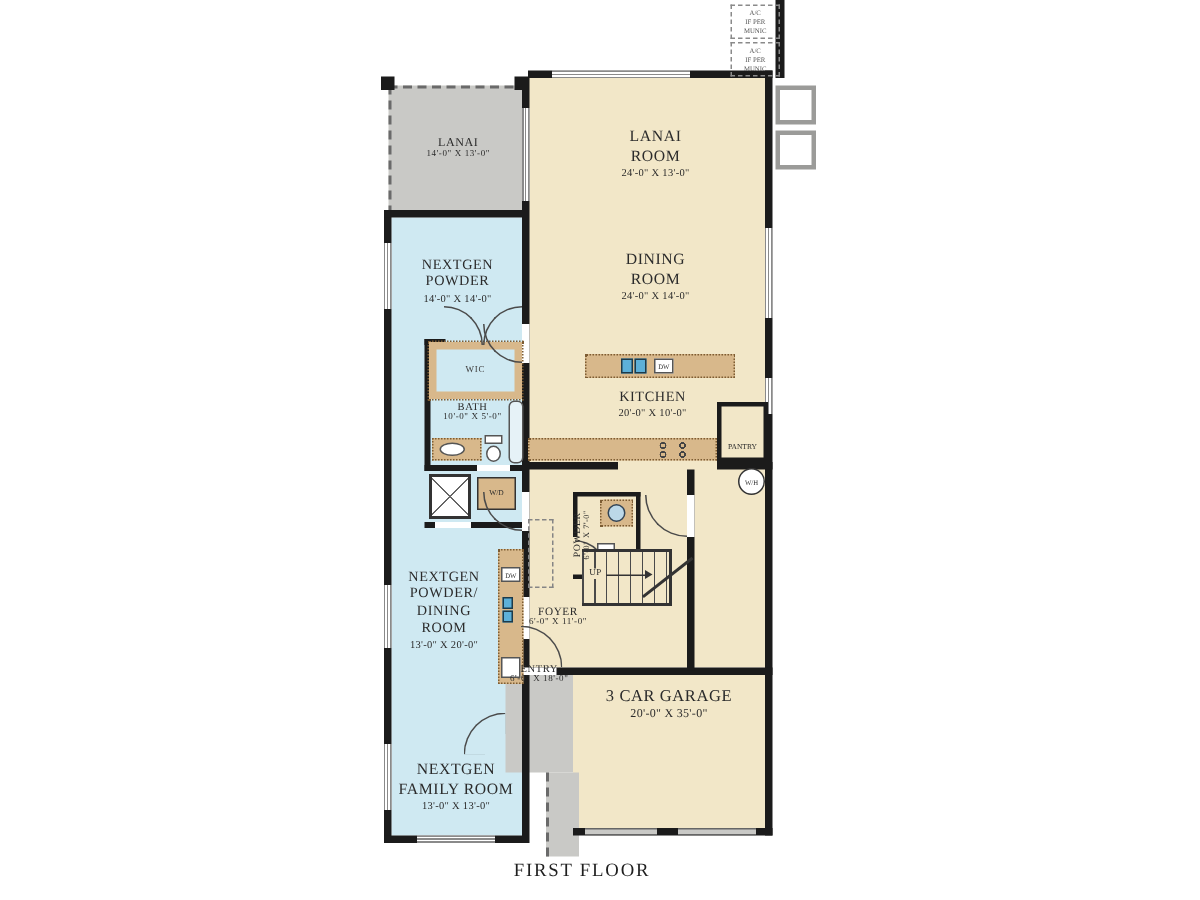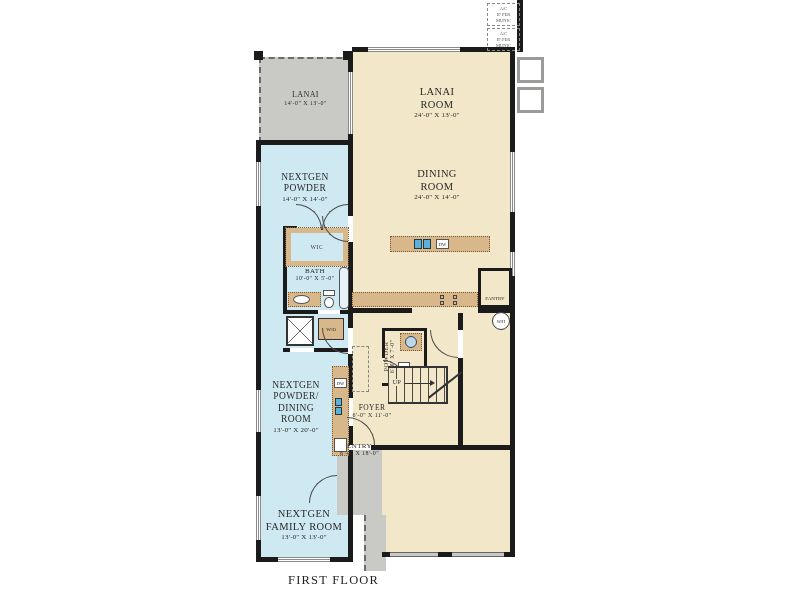--- a/index.html
+++ b/index.html
@@ -24,21 +24,21 @@
   .arc{position:absolute;box-sizing:border-box;}
   .arc-tr{border-top:1.2px solid #4a4a4a;border-right:1.2px solid #4a4a4a;border-radius:0 100% 0 0;}
   .arc-tl{border-top:1.2px solid #4a4a4a;border-left:1.2px solid #4a4a4a;border-radius:100% 0 0 0;}
   .arc-bl{border-bottom:1.2px solid #4a4a4a;border-left:1.2px solid #4a4a4a;border-radius:0 0 0 100%;}
   .dashed{position:absolute;border:1px dashed #858585;box-sizing:border-box;}
   .sinksq{position:absolute;background:#5db0d8;border:1px solid #1d3a4a;box-sizing:border-box;}
   .stairs{position:absolute;background:#f2e7c8;border-top:2px solid #333;border-bottom:2px solid #333;border-right:2px solid #333;box-sizing:border-box;background-image:repeating-linear-gradient(to right,#4a4a4a 0,#4a4a4a 1px,transparent 1px,transparent 8px);}
   .acpad{position:absolute;background:#fff;border:3px solid #9b9b99;box-sizing:border-box;}
   .acnote{position:absolute;border:1px dashed #8a8a8a;font-size:4.5px;line-height:1.35;text-align:center;color:#555;padding-top:2px;box-sizing:border-box;letter-spacing:0;}
   .fixture{position:absolute;box-sizing:border-box;}
-  .title{position:absolute;font-size:12.5px;letter-spacing:1.2px;color:#1f1f1f;text-align:left;}
+  .title{position:absolute;font-size:12.5px;letter-spacing:1.2px;color:#1f1f1f;text-align:center;}
 </style>
 </head>
 <body>
 
 <div id="plan">
 
   <div class="abs fill-gray" style="left:259px;top:57px;width:93px;height:86px;border-top:2px dashed #6a6a6a;border-left:2px dashed #6a6a6a;box-sizing:border-box;"></div>
   <div class="abs fill-tan" style="left:352px;top:52px;width:158px;height:393px;"></div>
   <div class="abs fill-blue" style="left:261px;top:145px;width:87px;height:412px;"></div>
   <div class="abs fill-tan" style="left:382px;top:447px;width:128px;height:105px;"></div>
@@ -170,39 +170,47 @@
   </div>
   <div class="lbl" style="left:261px;top:172px;width:88px;">
     <div class="rname">NEXTGEN</div>
     <div class="rname">POWDER</div>
     <div class="rdims">14'-0" X 14'-0"</div>
   </div>
   <div class="lbl" style="left:285px;top:267px;width:60px;">
     <div class="rname-sm">BATH</div>
     <div class="rdims-sm">10'-0" X 5'-0"</div>
   </div>
+  <div class="lbl" style="left:375px;top:260px;width:120px;">
+    <div class="rname">KITCHEN</div>
+    <div class="rdims">20'-0" X 10'-0"</div>
+  </div>
   <div class="lbl" style="left:361px;top:348px;width:60px;height:17px;transform:rotate(-90deg);transform-origin:center;">
     <div class="rname-sm" style="font-size:6.5px;line-height:1;">POWDER</div>
     <div class="rdims-sm" style="font-size:5.5px;line-height:1;">6'-0" X 7'-0"</div>
   </div>
   <div class="lbl" style="left:340px;top:403px;width:64px;">
     <div class="rname-sm" style="font-size:7.5px;">FOYER</div>
     <div class="rdims-sm">6'-0" X 11'-0"</div>
   </div>
   <div class="lbl" style="left:259px;top:380px;width:74px;">
     <div class="rname">NEXTGEN</div>
     <div class="rname">POWDER/</div>
     <div class="rname">DINING</div>
     <div class="rname">ROOM</div>
     <div class="rdims">13'-0" X 20'-0"</div>
   </div>
   <div class="lbl" style="left:337px;top:442px;width:45px;">
     <div class="rname-sm">ENTRY</div>
     <div class="rdims-sm">6'-0" X 18'-0"</div>
   </div>
+  <div class="lbl" style="left:385px;top:458px;width:122px;">
+    <div class="rname-lg" style="font-size:11px;">3 CAR GARAGE</div>
+    <div class="rdims" style="font-size:8px;">20'-0" X 35'-0"</div>
+  </div>
   <div class="lbl" style="left:261px;top:508px;width:86px;">
     <div class="rname-lg">NEXTGEN</div>
     <div class="rname-lg">FAMILY ROOM</div>
     <div class="rdims">13'-0" X 13'-0"</div>
   </div>
 
   <div class="title" style="left:288px;top:573px;width:200px;"><span>FIRST FLOOR</span></div>
 
 </div>
 

